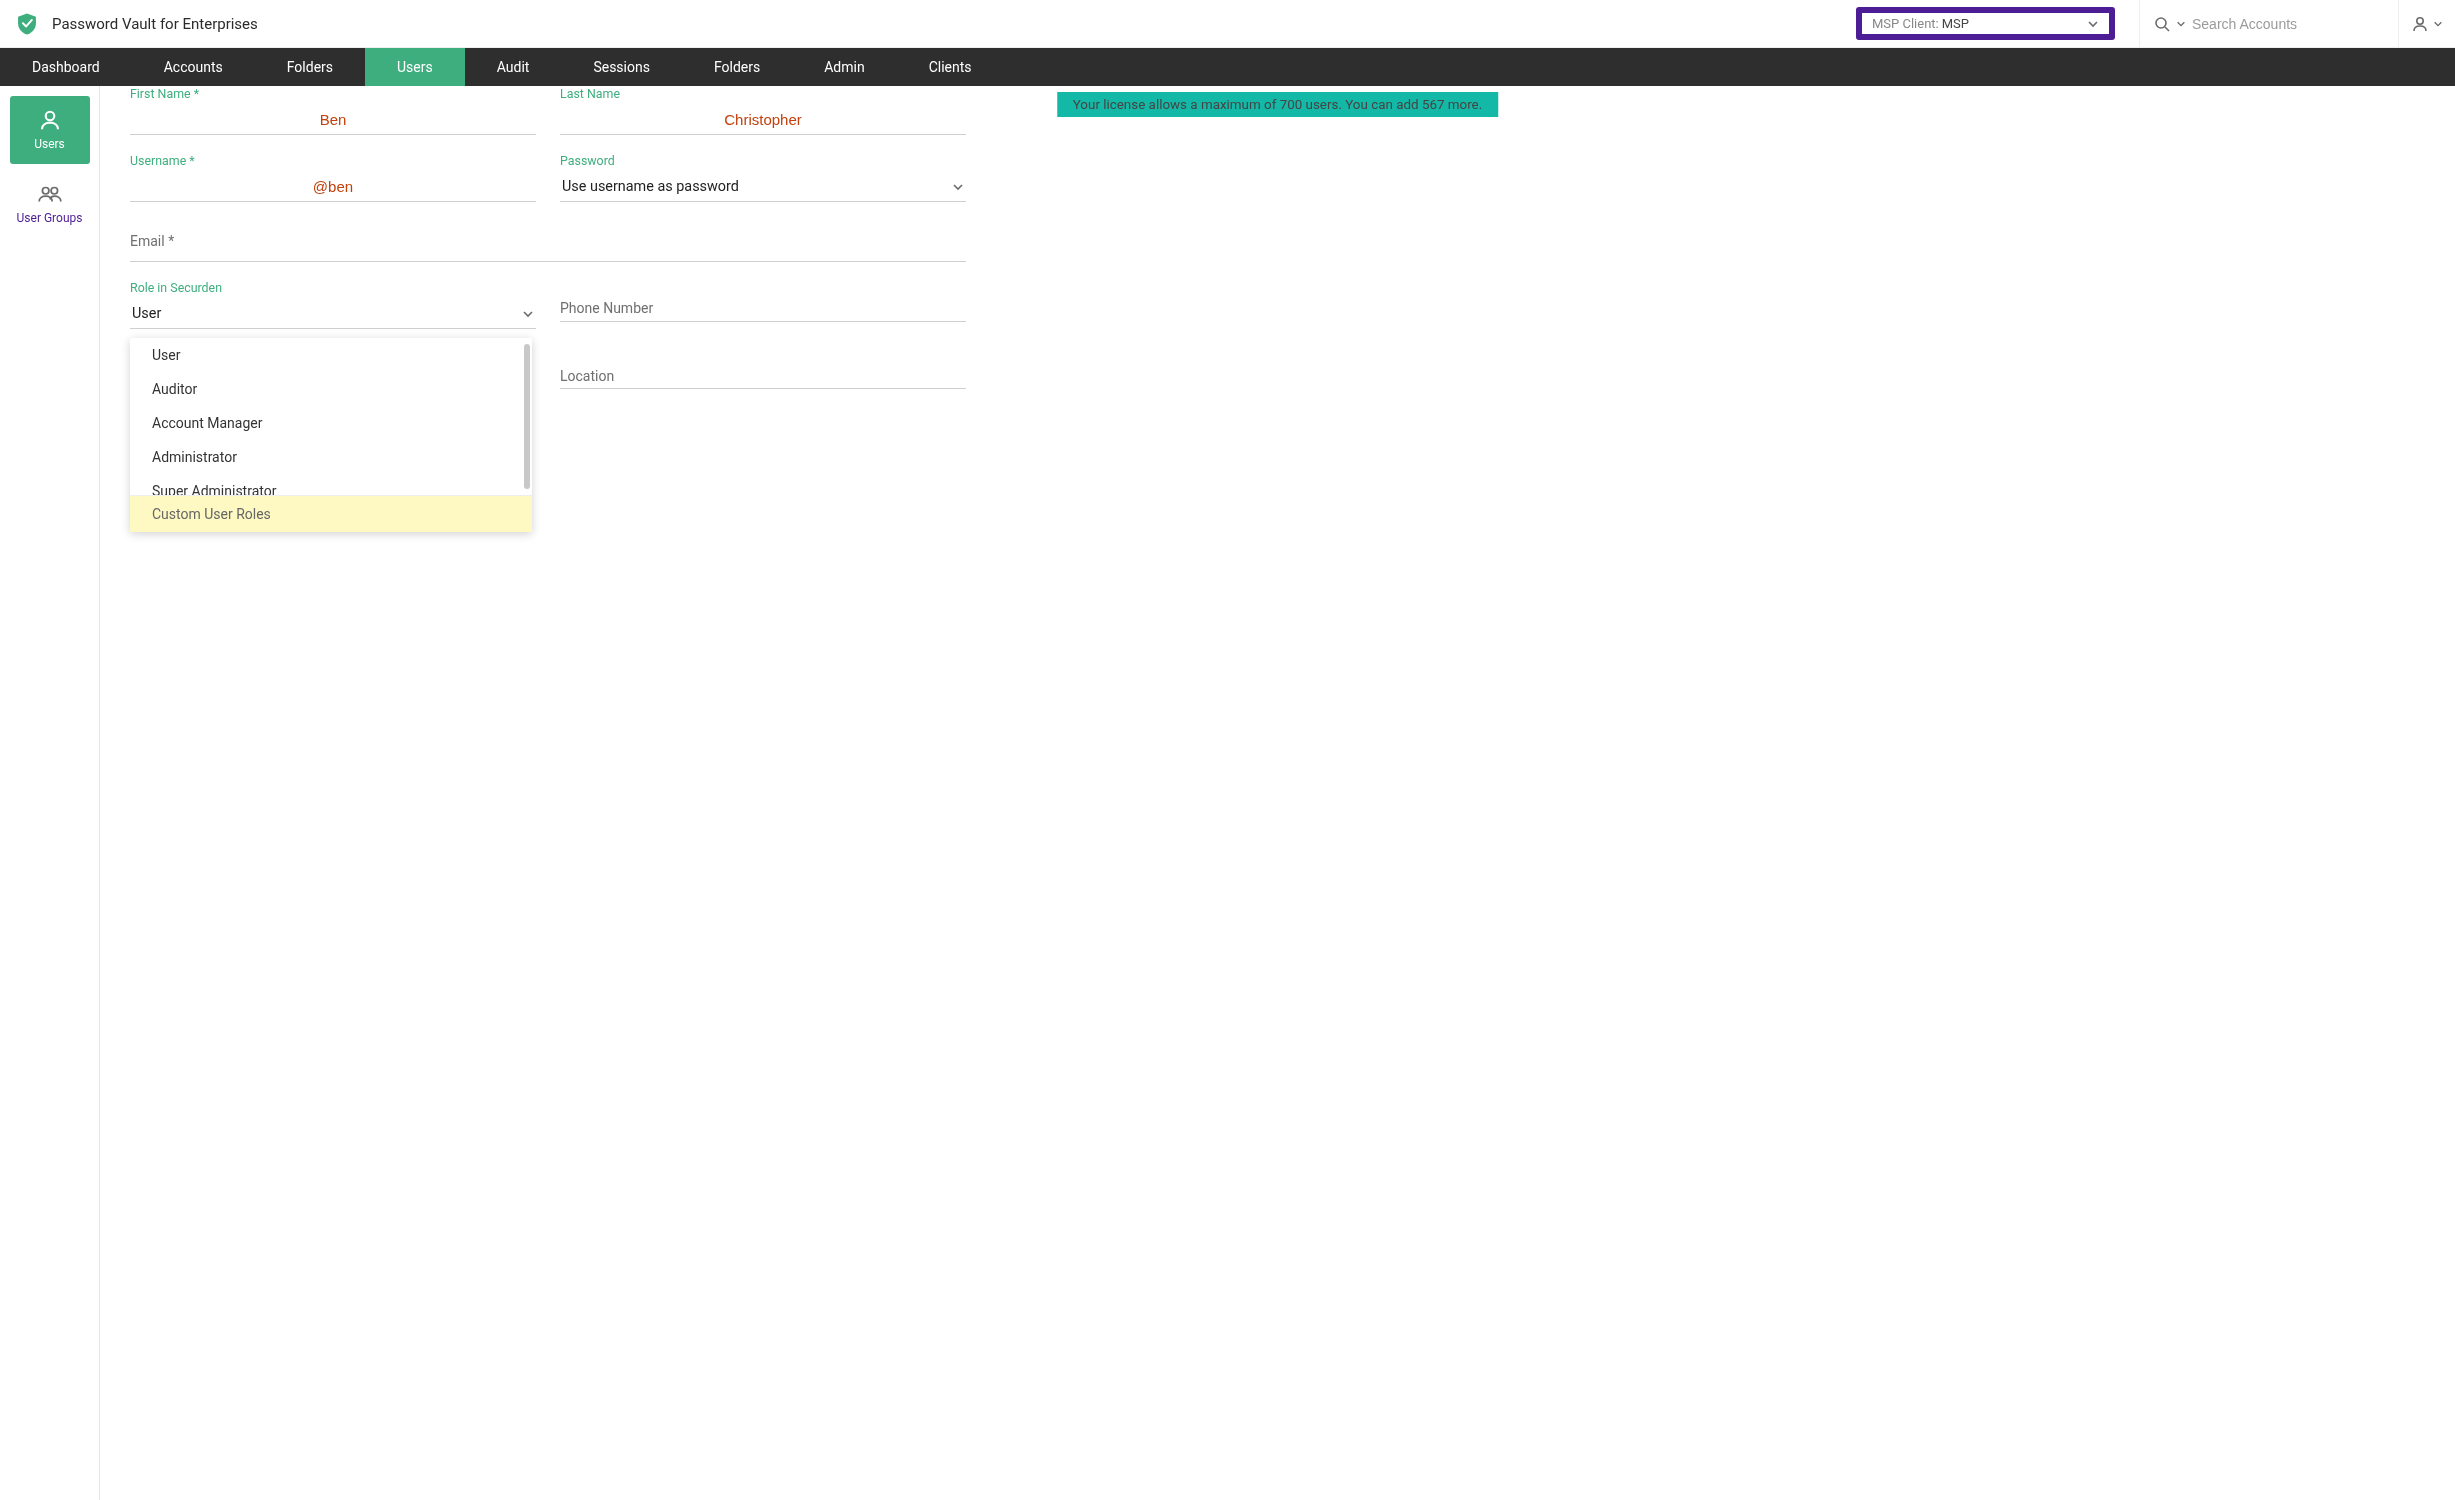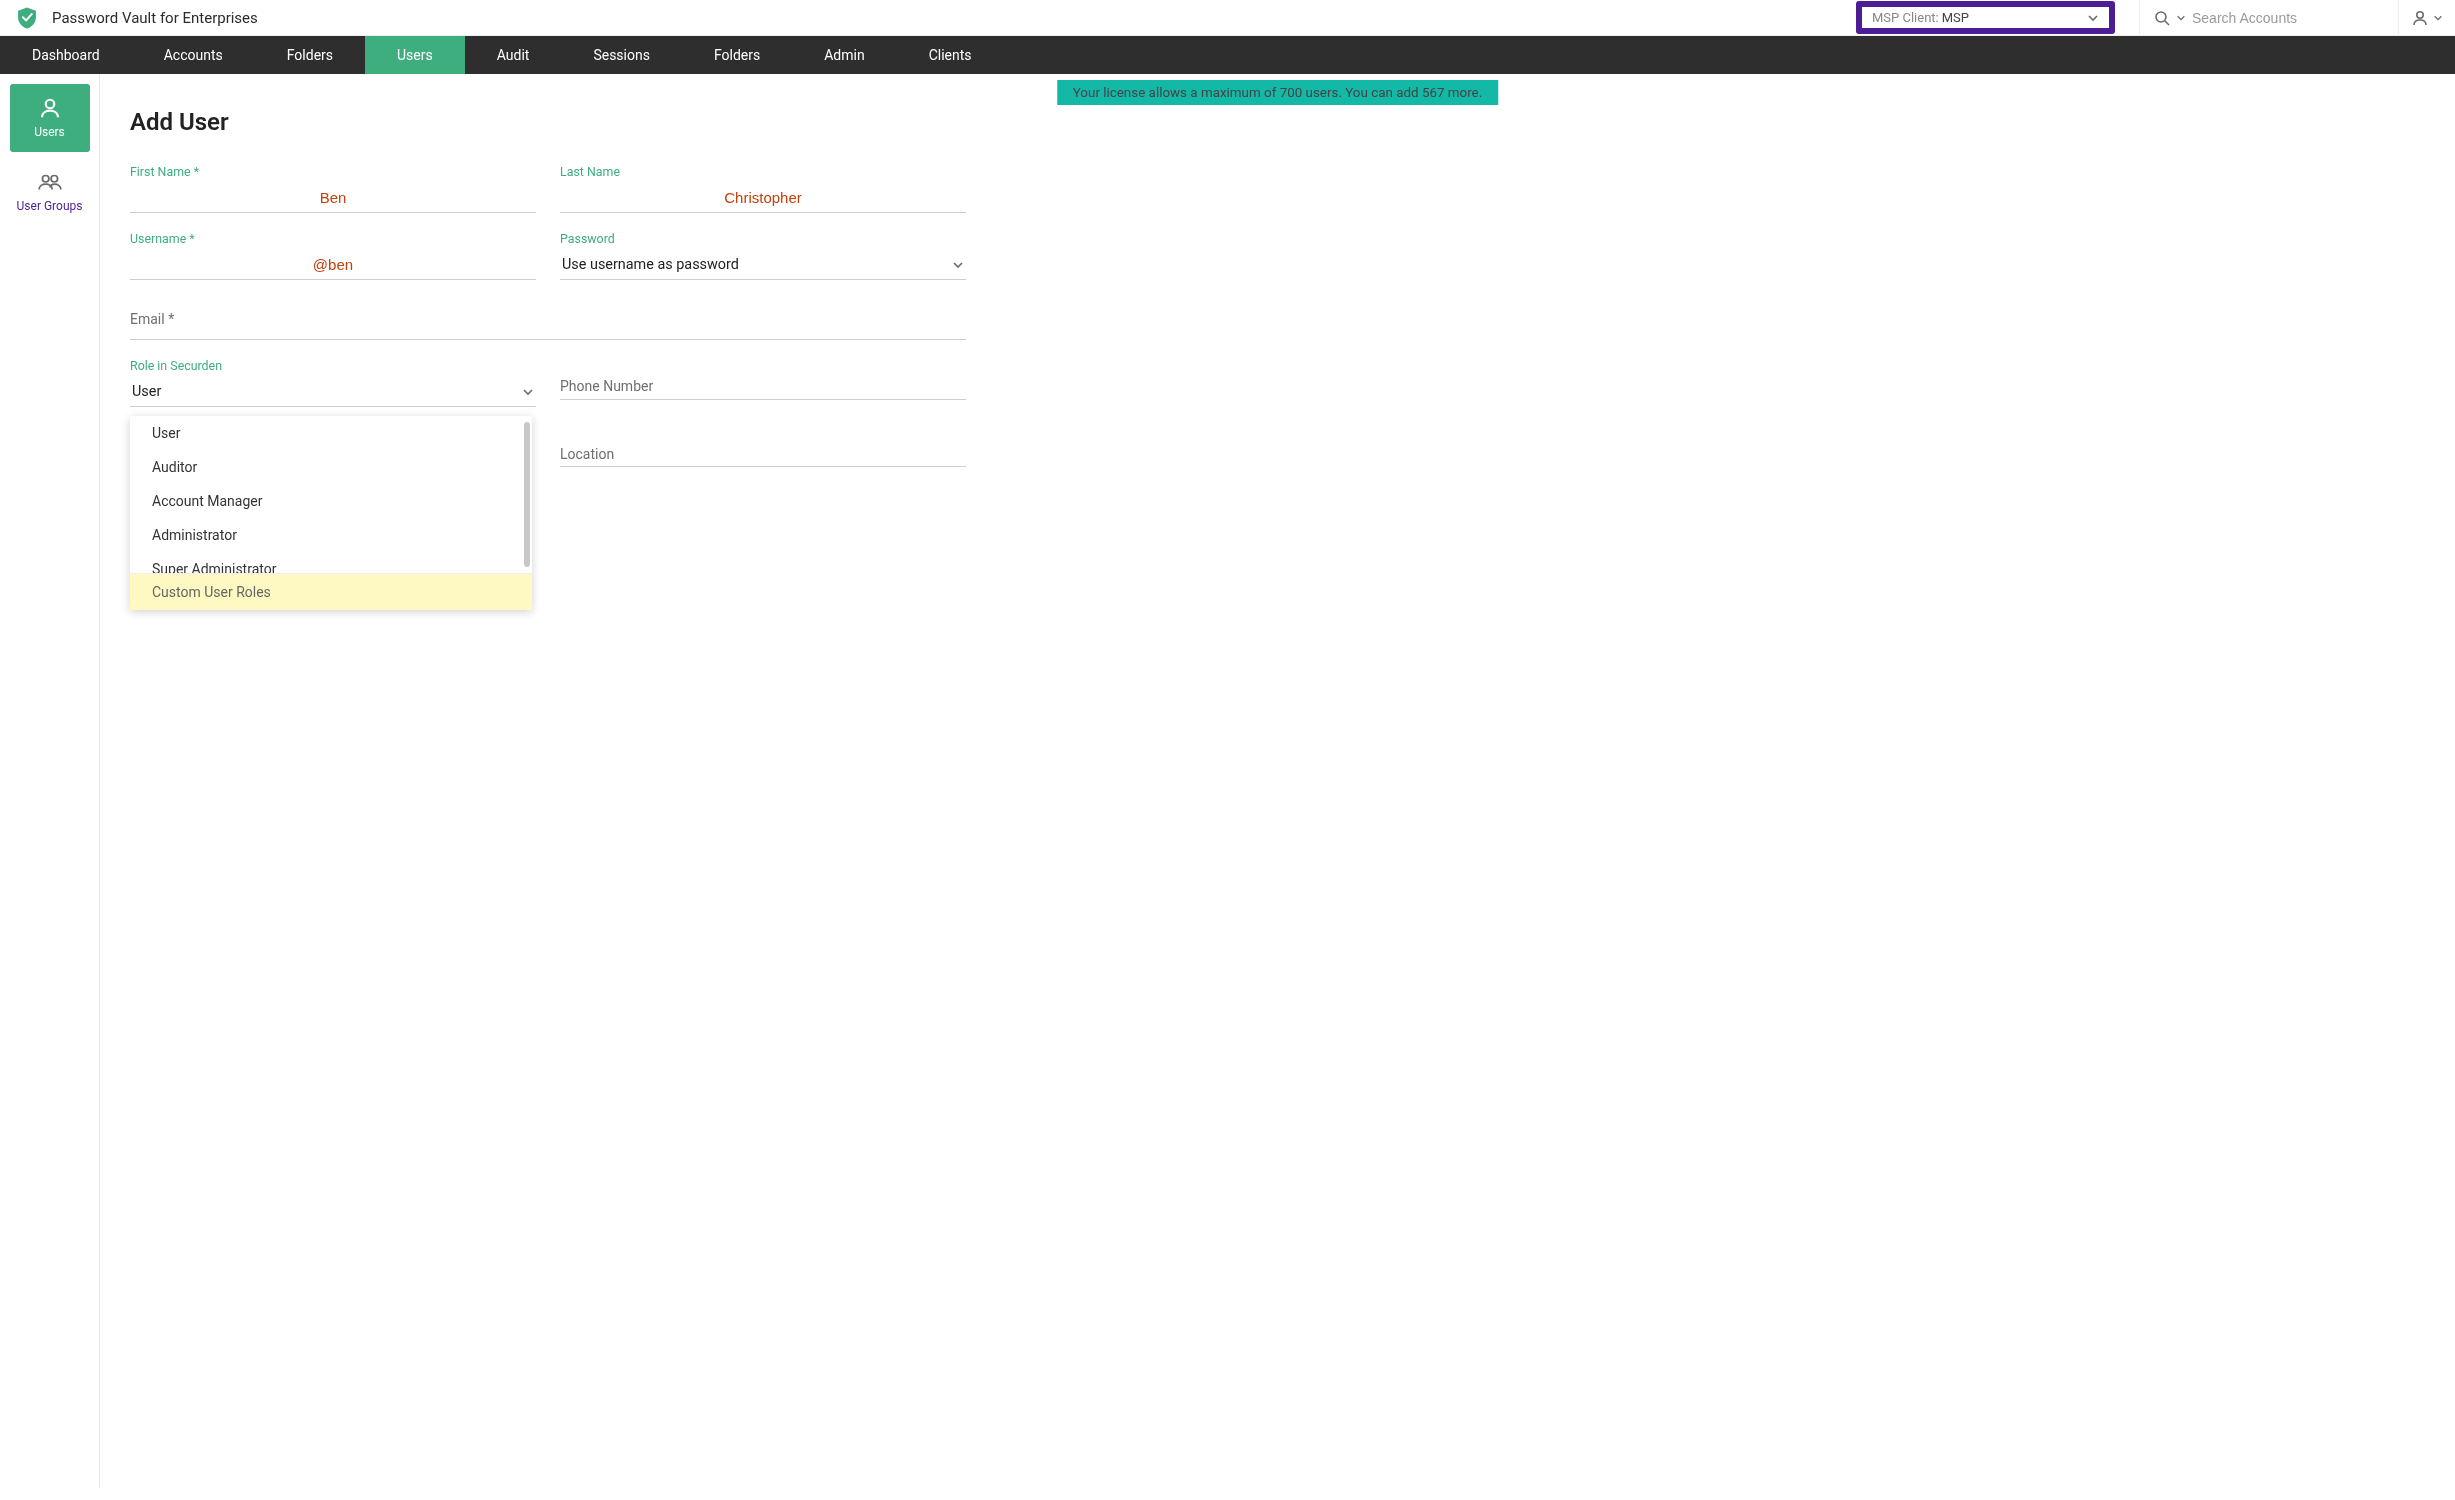--- a/index.html
+++ b/index.html
@@ -1,19 +1,19 @@
 <!DOCTYPE html>
 <html><head>
   <meta charset="utf-8">
   <style>
     * { box-sizing: border-box; margin: 0; padding: 0; }
     body { font-family: -apple-system, BlinkMacSystemFont, "Segoe UI", Roboto, Arial, sans-serif; font-size: 14px; color: #333; background: #fff; }
 
     
-    .topbar { height: 36px; display: flex; align-items: center; border-bottom: 1px solid #eee; }
+    .topbar { height: 48px; display: flex; align-items: center; border-bottom: 1px solid #eee; }
     .brand { display: flex; align-items: center; gap: 12px; padding-left: 14px; }
     .brand-logo { width: 26px; height: 26px; }
     .brand-title { font-size: 15px; color: #2b2b2b; font-weight: 400; }
 
     .topbar-right { margin-left: auto; display: flex; align-items: stretch; height: 100%; }
     .client-select {
       margin-right: 24px;
       align-self: center;
       height: 33px;
       border: 6px solid #4c1d95;
@@ -236,21 +236,20 @@
           <path d="M12 14 C12.5 12 14 11 16 11 C19 11 22 12.5 22 16" class="icon-stroke"></path>
         </svg>
       </span>
       <span class="side-label">User Groups</span>
     </div>
   </div>
 
   <div class="content">
     <div class="license-banner">Your license allows a maximum of 700 users. You can add 567 more.</div>
 
-    <h1 class="page-title">Add User</h1>
 
     <div class="form-grid">
 
       <div class="field">
         <label class="field-label">First Name *</label>
         <input class="field-input" value="Ben" style="">
       </div>
 
       <div class="field">
         <label class="field-label">Last Name</label>

